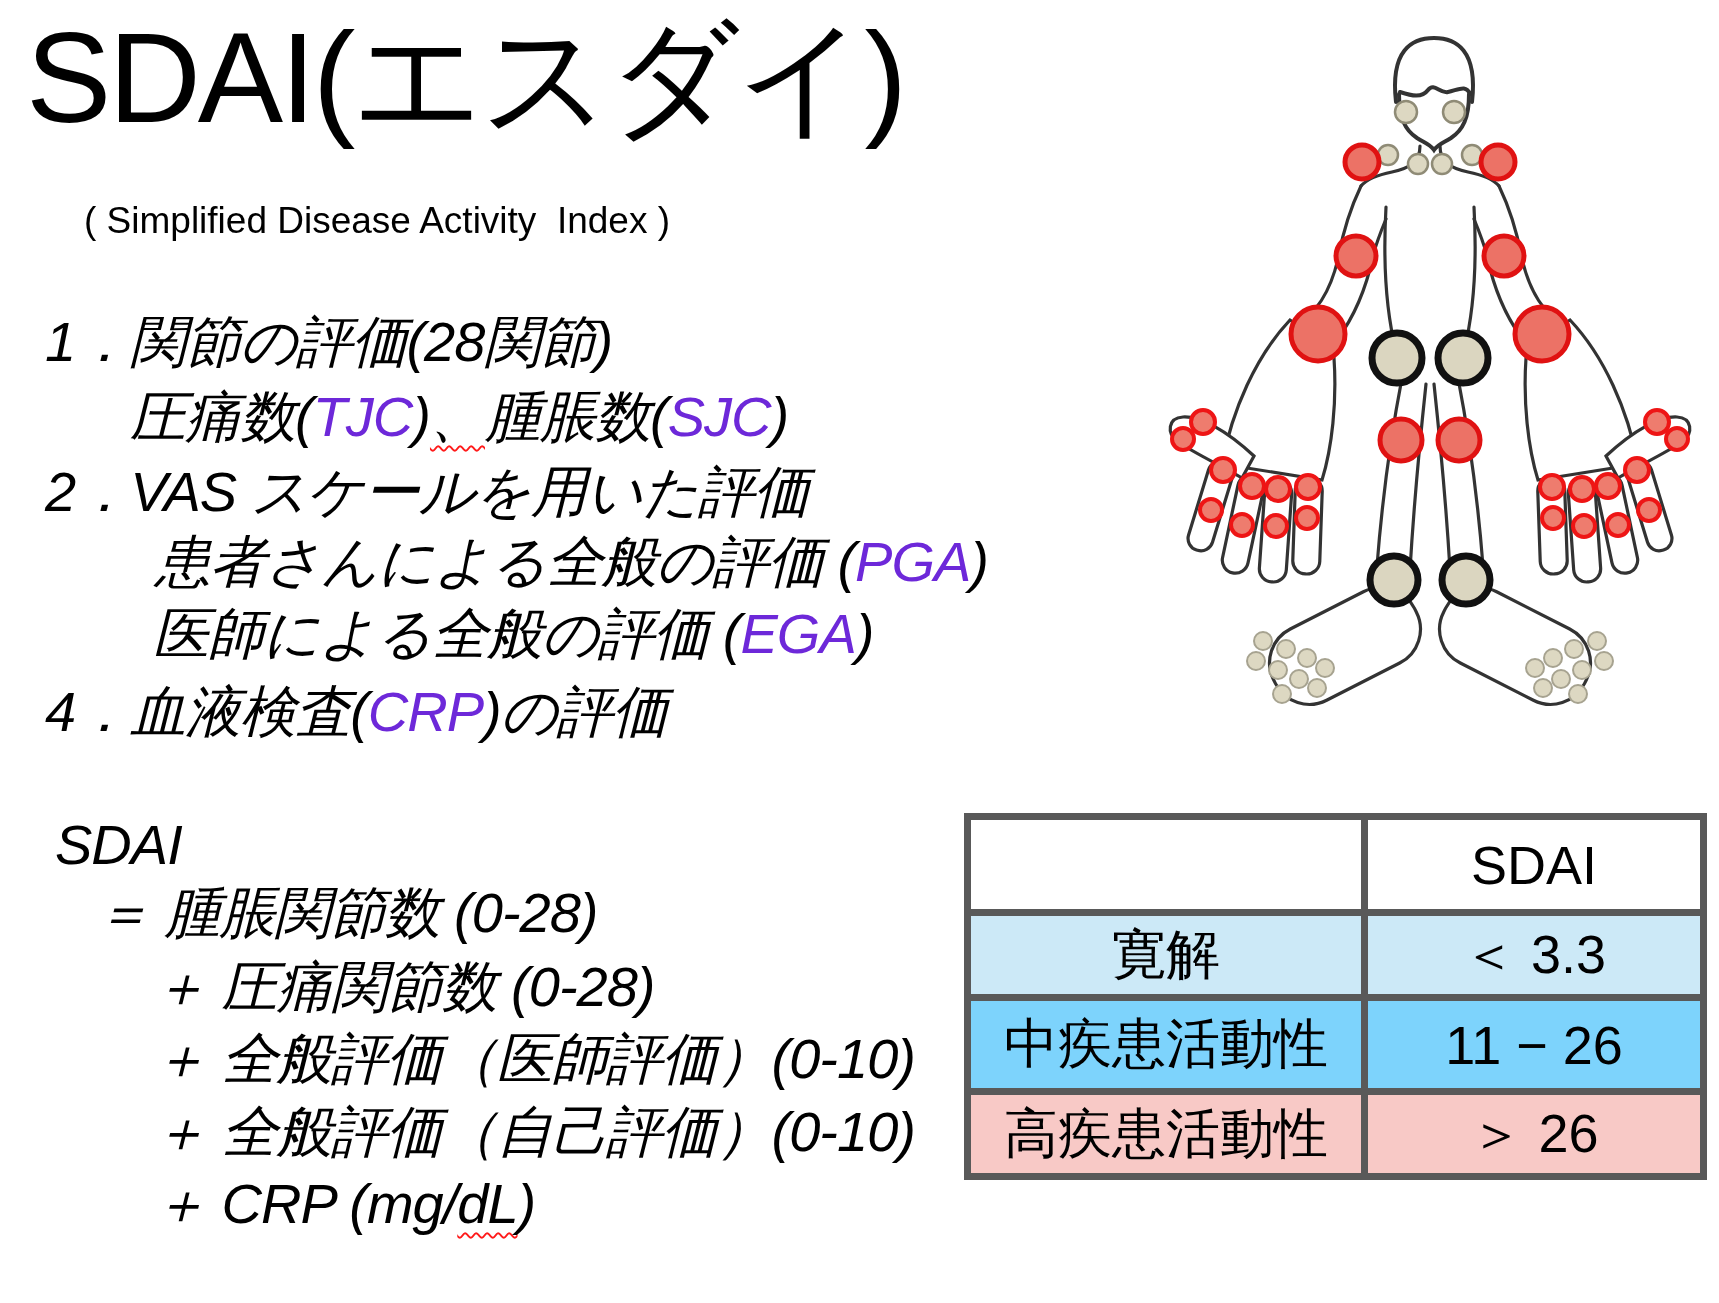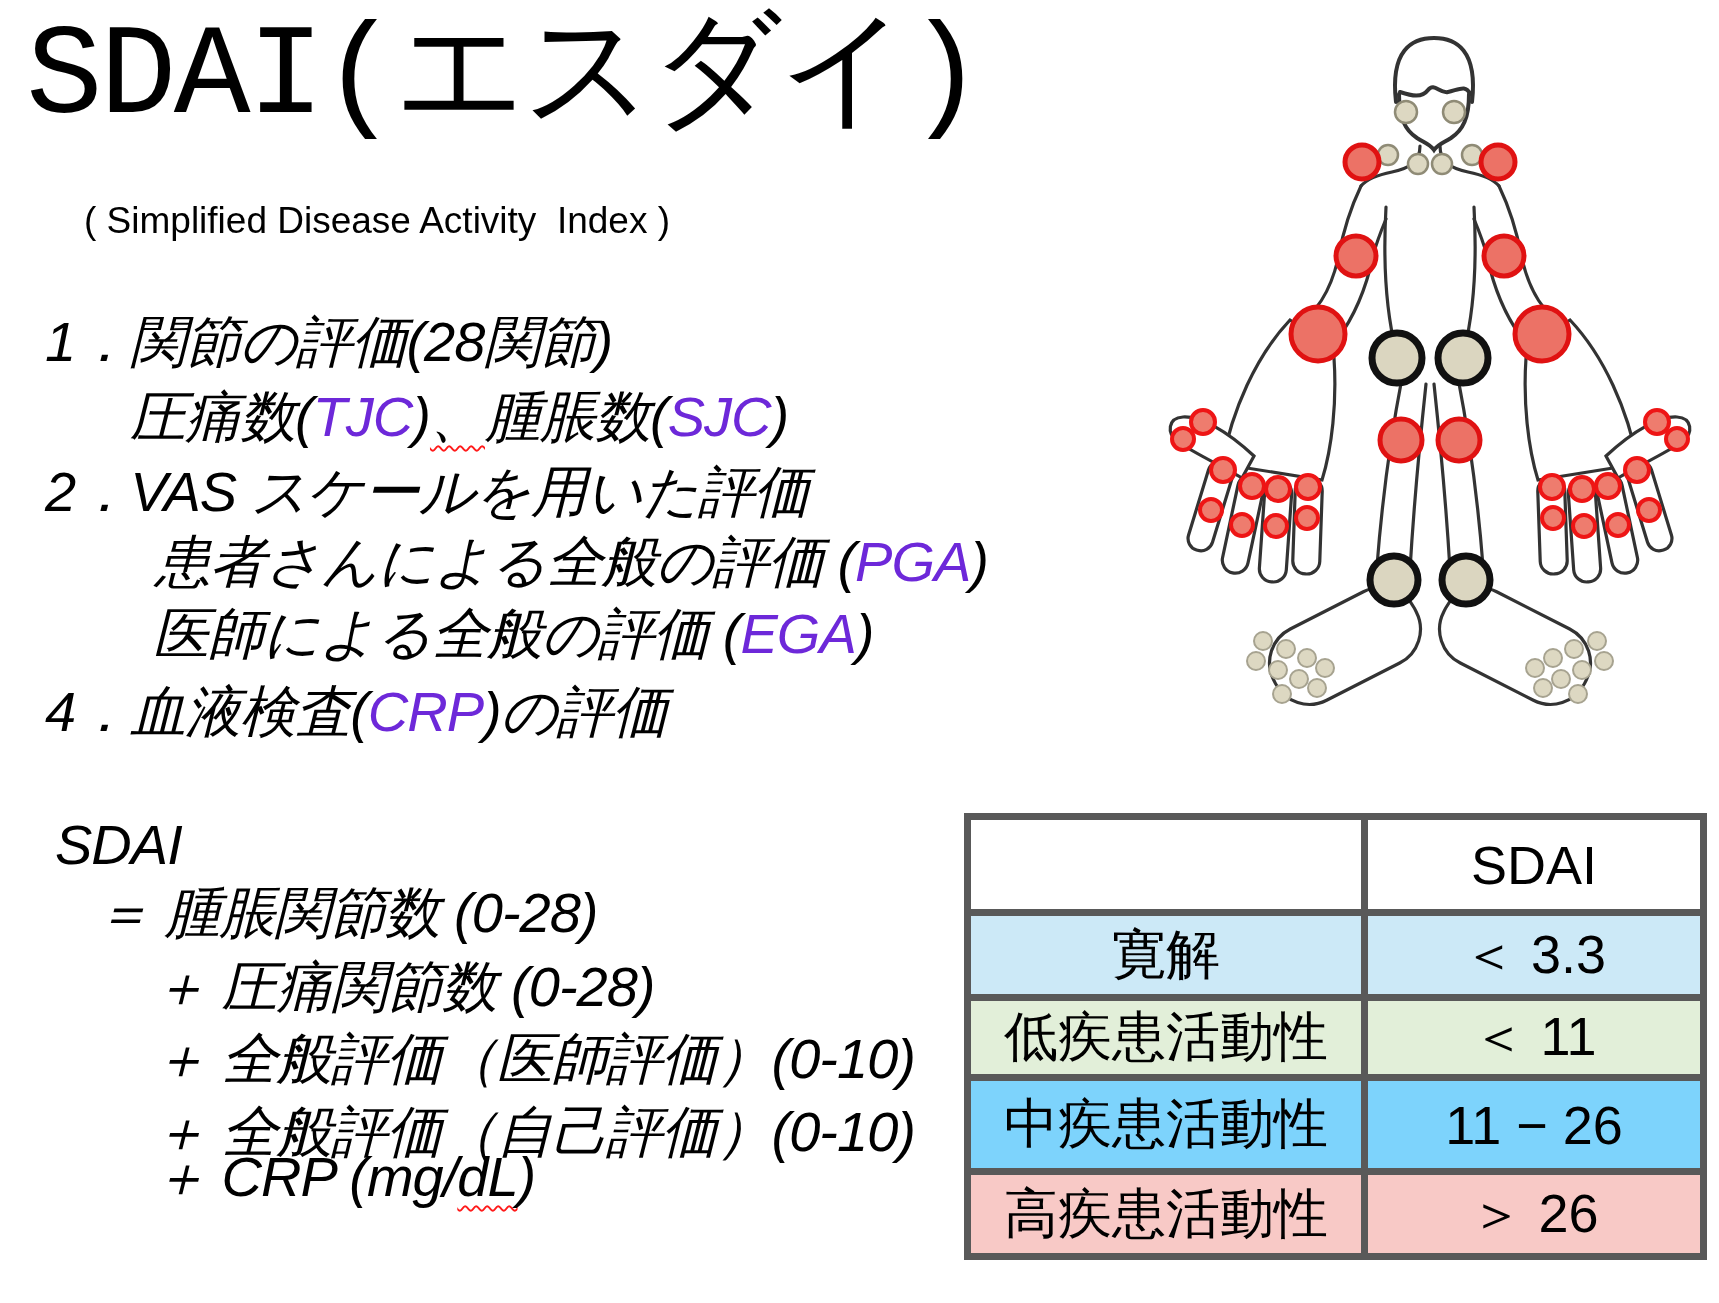--- a/index.html
+++ b/index.html
@@ -3,21 +3,21 @@
 <meta charset="utf-8">
 <style>
   html,body{margin:0;padding:0}
   body{
     width:1719px;height:1303px;background:#ffffff;position:relative;overflow:hidden;
     font-family:"Liberation Sans", sans-serif;color:#000;
   }
   .abs{position:absolute}
   #page-title{
     left:26px;top:8px;font-size:128px;line-height:1.1;font-weight:400;
-    letter-spacing:-3px;white-space:nowrap;font-family:Liberation Mono, monospace;
+    letter-spacing:-3px;white-space:nowrap;
   }
   #subtitle{
     left:84px;top:200px;font-size:37px;white-space:pre;letter-spacing:0px;
   }
   .list-line,.formula-line{
     position:absolute;font-size:56px;white-space:nowrap;letter-spacing:-1px;font-style:italic;
   }
   .pink{color:#6d28d9}
   .wavy{
     text-decoration-line:underline;text-decoration-style:wavy;
@@ -73,37 +73,33 @@
 </div>
 <div class="list-line" style="left:45px;top:675px">
   <span>4．血液検査(</span><span class="pink">CRP</span><span>)の評価</span>
 </div>
 
 <div class="formula-line" style="left:55px;top:812px">SDAI</div>
 <div class="formula-line" style="left:95px;top:876px">＝ 腫脹関節数 (0-28)</div>
 <div class="formula-line" style="left:152px;top:950px">＋ 圧痛関節数 (0-28)</div>
 <div class="formula-line" style="left:152px;top:1022px">＋ 全般評価（医師評価）(0-10)</div>
 <div class="formula-line" style="left:152px;top:1095px">＋ 全般評価（自己評価）(0-10)</div>
-<div class="formula-line" style="left:152px;top:1140px">
+<div class="formula-line" style="left:152px;top:1167px">
   <span>＋ CRP (mg/</span><span class="wavy">dL</span><span>)</span>
 </div>
 
 <table id="sdai-table">
   <tbody>
       <tr class="t-head">
     <td class="lab"></td>
     <td class="val">SDAI</td>
   </tr>
   <tr class="t-rem">
     <td class="lab">寛解</td>
     <td class="val">＜ 3.3</td>
-  </tr>
-  <tr class="t-low">
-    <td class="lab">低疾患活動性</td>
-    <td class="val">＜ 11</td>
   </tr>
   <tr class="t-mod">
     <td class="lab">中疾患活動性</td>
     <td class="val">11 − 26</td>
   </tr>
   <tr class="t-high">
     <td class="lab">高疾患活動性</td>
     <td class="val">＞ 26</td>
   </tr>
 </tbody>

